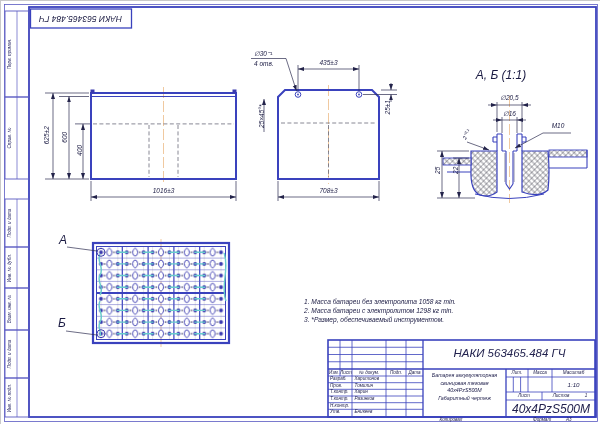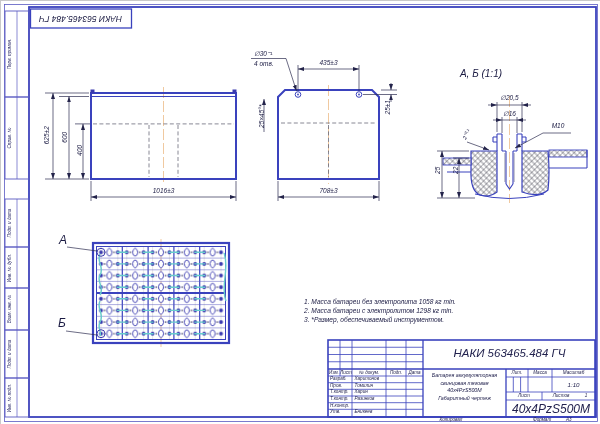--- a/index.html
+++ b/index.html
@@ -180,21 +180,21 @@
   <span class="t" style="left:253px;top:50px;font-size:6.5px;">∅30⁻¹</span>
   <span class="t" style="left:253px;top:59.5px;font-size:6.5px;">4 отв.</span>
   <span class="t c dim" style="left:307.5px;top:59px;">435±3</span>
   <span class="t c dim r90" style="left:367px;top:103px;">25±1</span>
   <span class="t c dim r90" style="left:241px;top:112px;">25×45°*</span>
   <span class="t c dim" style="left:307.5px;top:187px;">708±3</span>
 
   <span class="t c" style="left:55px;top:233px;width:14px;font-size:12px;">А</span>
   <span class="t c" style="left:54px;top:316px;width:14px;font-size:12px;">Б</span>
 
-  <span class="t c" style="left:450px;top:68px;width:60px;font-size:10px;">А, Б (1:1)</span>
+  <span class="t c" style="left:470px;top:68px;width:60px;font-size:12px;">А, Б (1:1)</span>
   <span class="t c dim" style="left:488.5px;top:94px;">∅20,5</span>
   <span class="t c dim" style="left:488.5px;top:110px;">∅16</span>
   <span class="t c" style="left:547px;top:122px;width:20px;font-size:6.5px;">М10</span>
   <span class="t c" style="left:455px;top:131px;width:22px;font-size:5.5px;transform:rotate(-62deg);">2⁺⁰·²</span>
   <span class="t c dim r90" style="left:417px;top:166px;">25</span>
   <span class="t c dim r90" style="left:434.5px;top:166px;">22</span>
 
   <span class="t" style="left:303px;top:298px;font-size:6.6px;">1. Масса батареи без электролита 1058 кг min.</span>
   <span class="t" style="left:303px;top:307px;font-size:6.6px;">2. Масса батареи с электролитом 1298 кг min.</span>
   <span class="t" style="left:303px;top:316px;font-size:6.6px;">3. *Размер, обеспечиваемый инструментом.</span>

